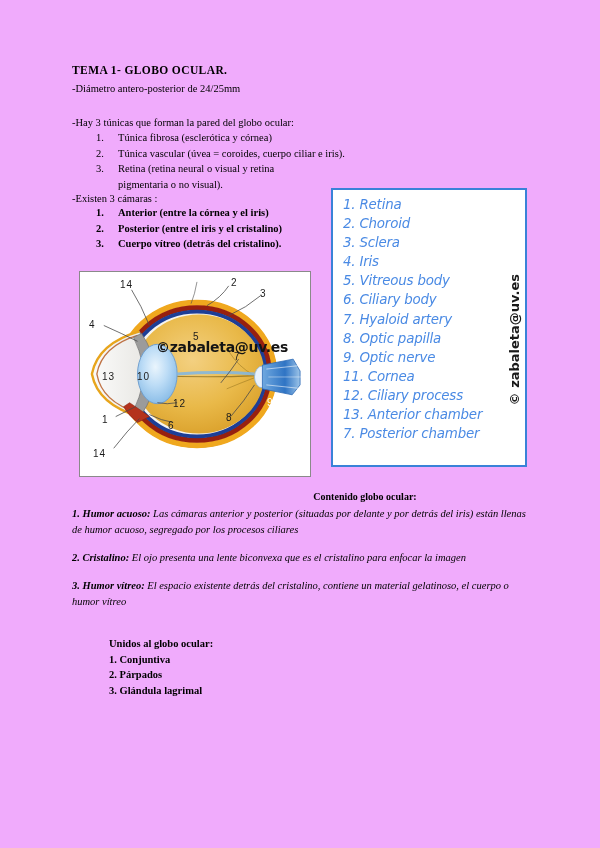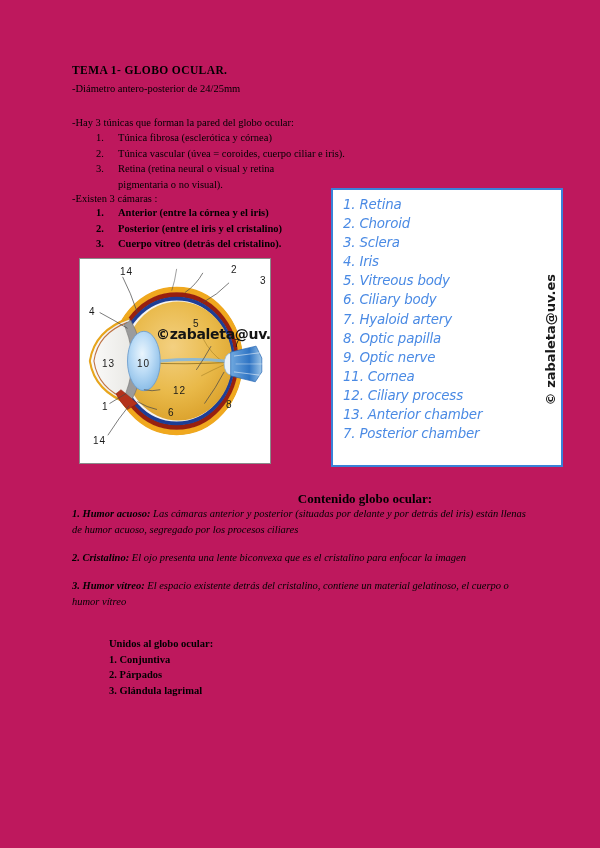--- a/index.html
+++ b/index.html
@@ -14,21 +14,21 @@
     font-family: "Liberation Serif", serif;
     color: #000000;
     overflow: hidden;
   }
 
   .page {
     position: absolute;
     left: 0; top: 0;
     width: 600px;
     height: 848px;
-    background: #be185d;
+    background: #f0abfc;
   }
 
   
   .doc-title {
     position: absolute;
     left: 72px;
     top: 64px;
     font-size: 11.5px;
     font-weight: bold;
     letter-spacing: 0.4px;
@@ -59,21 +59,21 @@
   }
   .olist .txt { flex: 1 1 auto; }
 
   .olist.bold { font-weight: bold; }
 
   
   .legend-box {
     position: absolute;
     left: 331px;
     top: 188px;
-    width: 232px;
+    width: 196px;
     height: 279px;
     border: 2px solid #3a82d8;
     background: #ffffff;
     box-sizing: border-box;
     overflow: hidden;
   }
   .legend-list {
     position: absolute;
     left: 10px;
     top: 5px;
@@ -98,22 +98,22 @@
     color: #1a1a1a;
     transform: rotate(-90deg);
     transform-origin: right top;
     white-space: nowrap;
   }
 
   
   .diagram-box {
     position: absolute;
     left: 79px;
-    top: 258px;
-    width: 192px;
+    top: 271px;
+    width: 232px;
     height: 206px;
     border: 1px solid #8a8a8a;
     background: #ffffff;
     box-sizing: border-box;
     overflow: hidden;
     padding-left: 40px;
   }
   .diagram-inner {
     position: absolute;
     left: 0; top: 0;
@@ -141,21 +141,21 @@
   }
 
   
   .center-head {
     position: absolute;
     left: 0;
     width: 600px;
     text-align: center;
     padding-left: 130px;
     box-sizing: border-box;
-    font-size: 13px;
+    font-size: 10px;
     font-weight: bold;
   }
   .para {
     position: absolute;
     left: 72px;
     width: 458px;
     font-size: 10.5px;
     line-height: 15.5px;
     text-align: left;
     font-style: italic;

